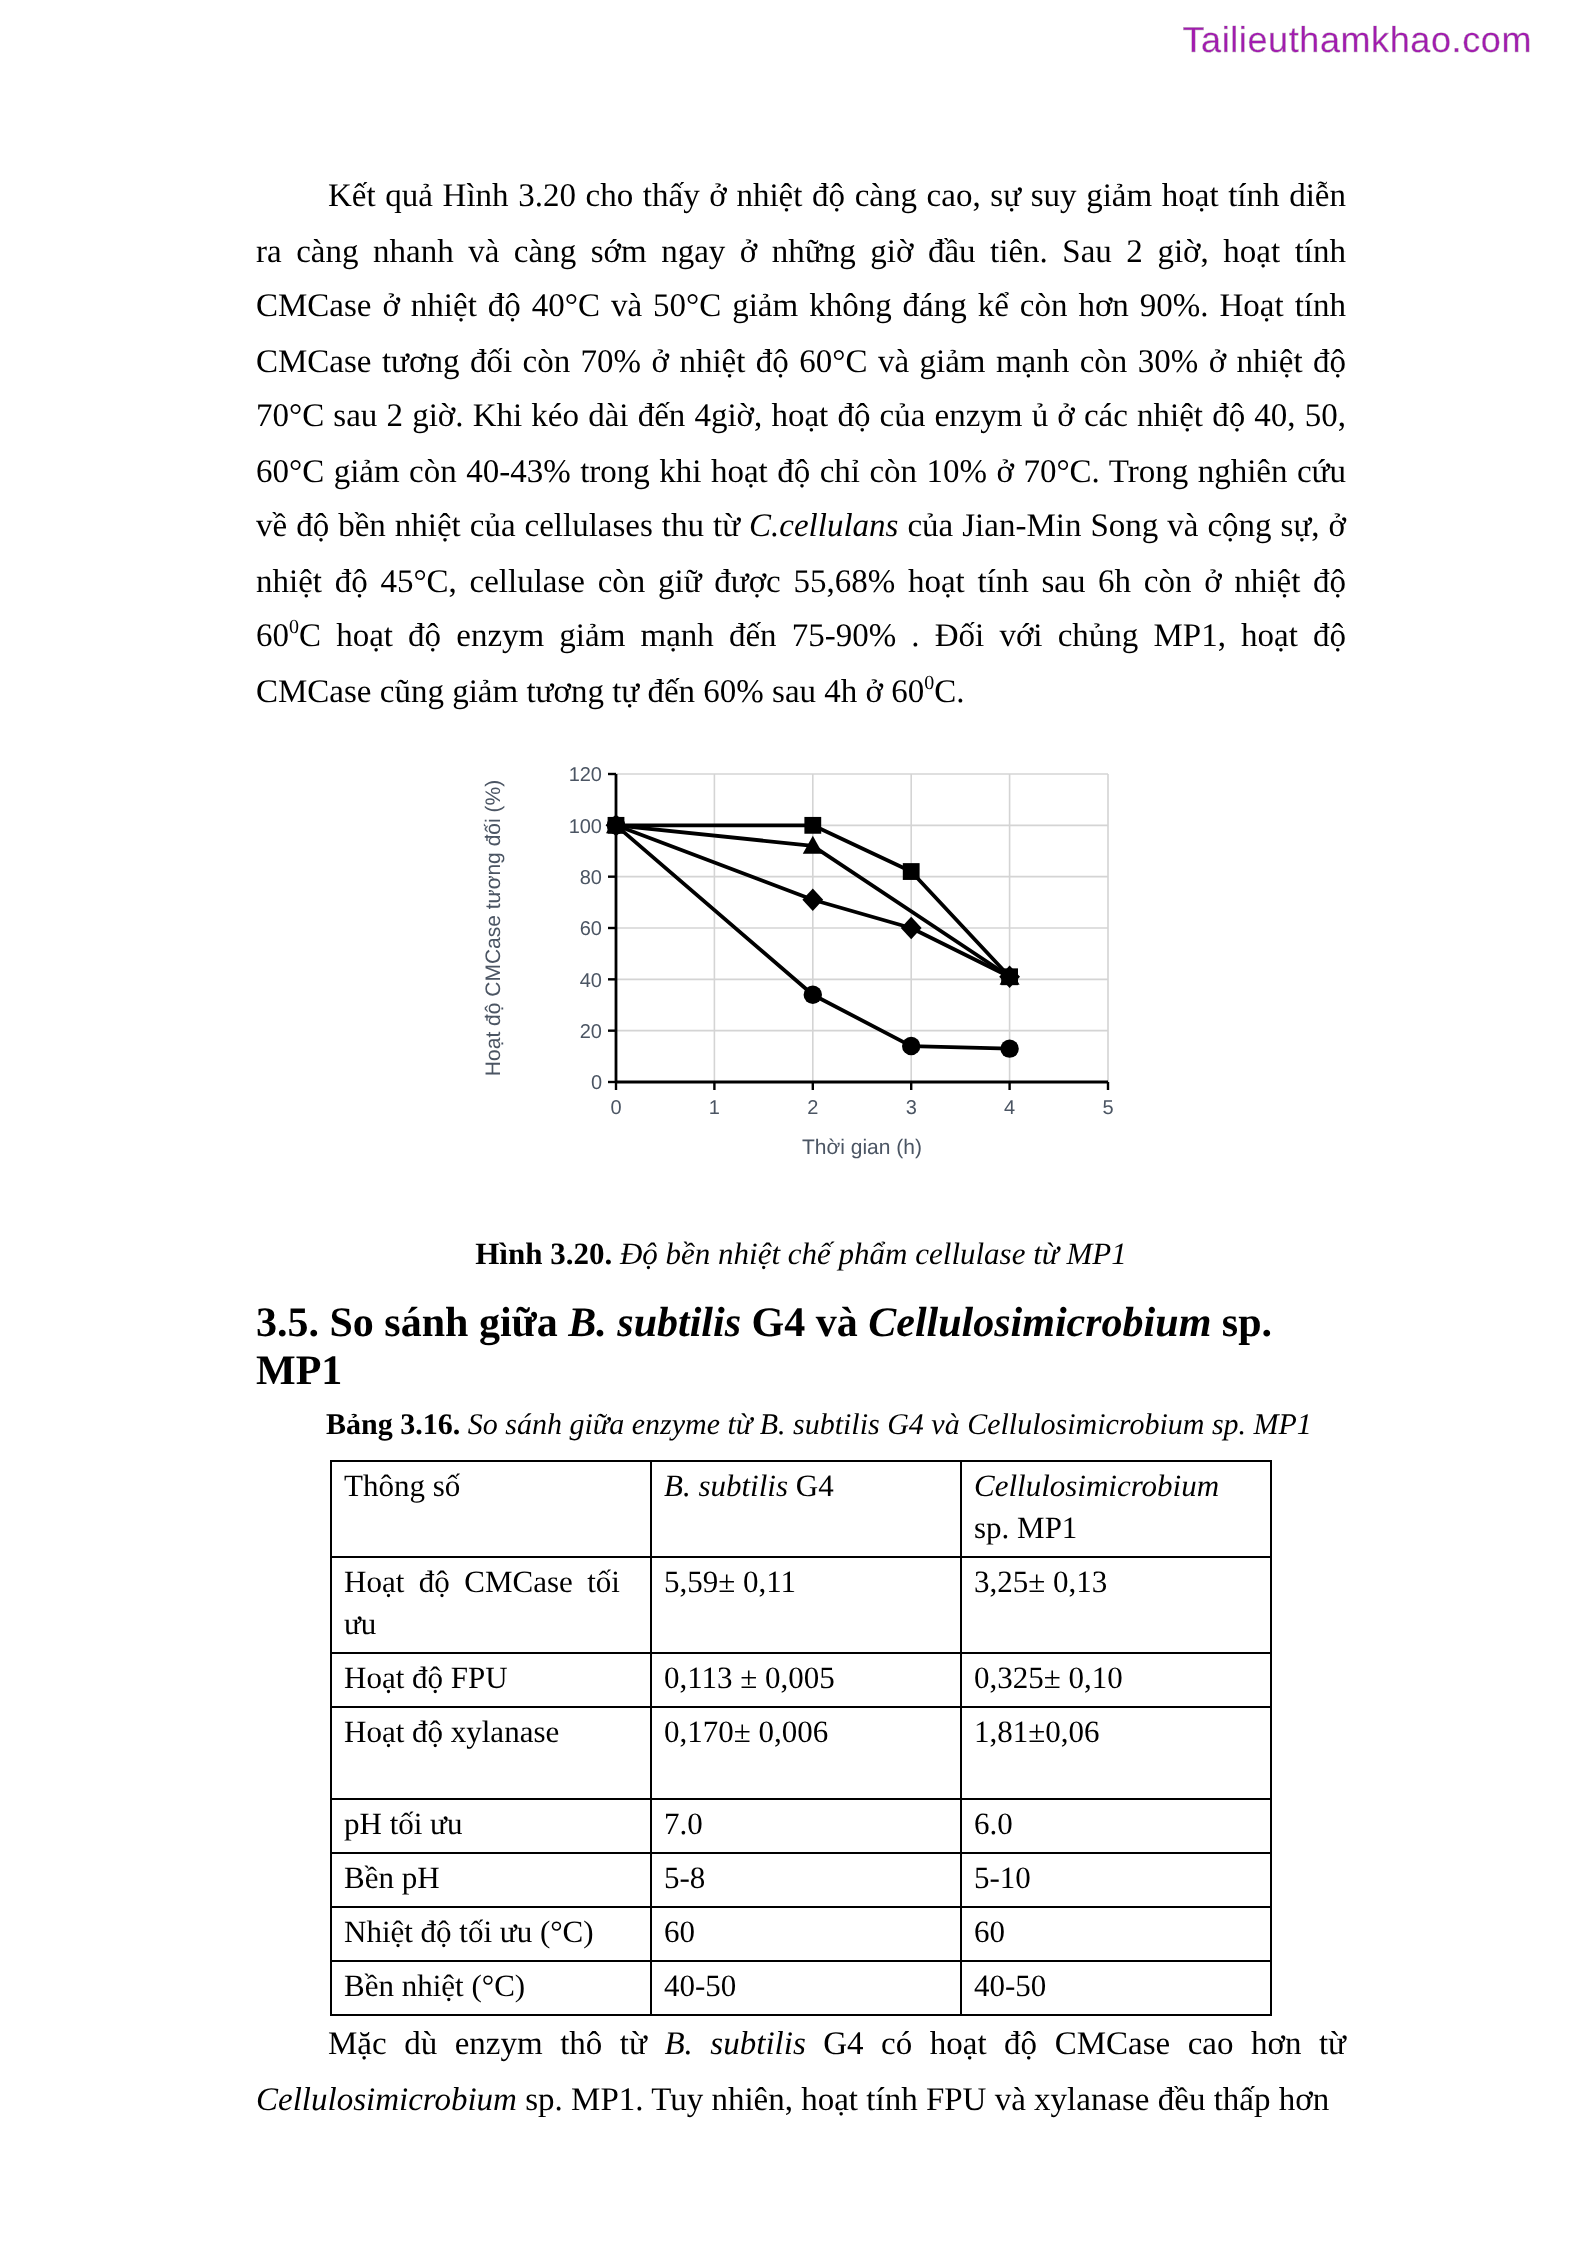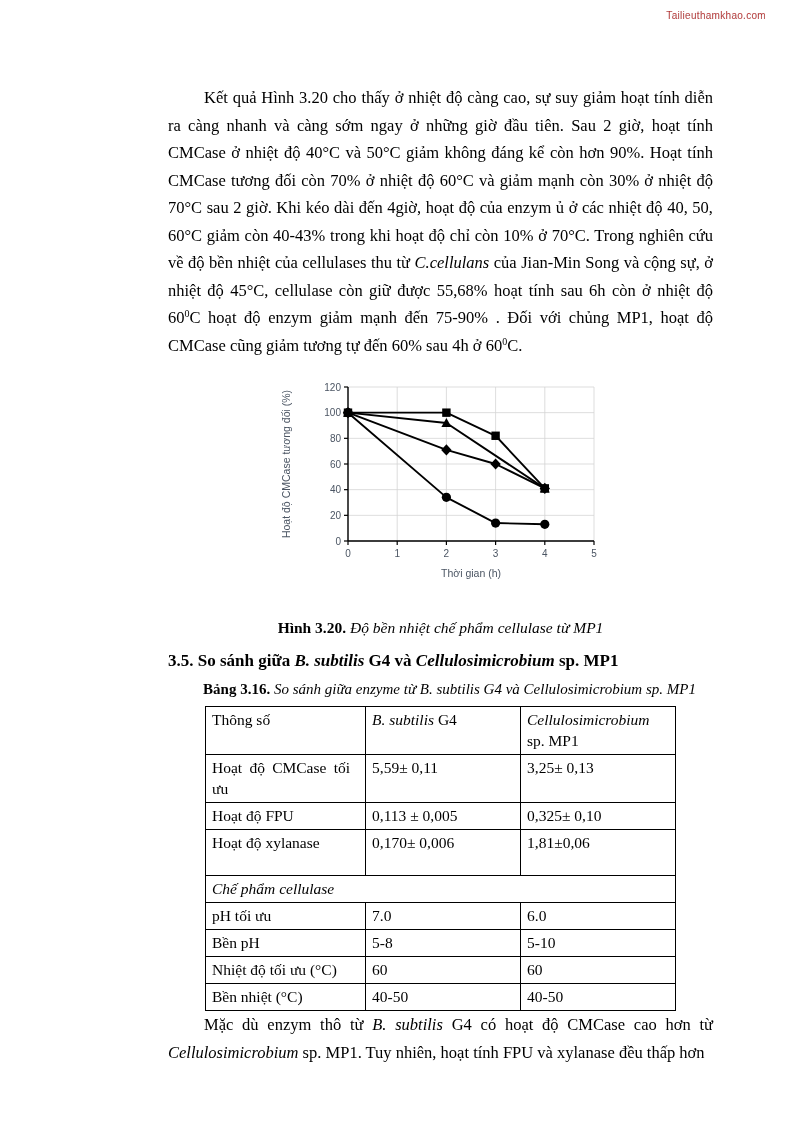--- a/index.html
+++ b/index.html
@@ -20,32 +20,31 @@
     width: 794px;
     height: 1123px;
     box-sizing: border-box;
     padding: 0;
   }
   .watermark {
     position: absolute;
     top: 10px;
     right: 28px;
     font-family: "Liberation Sans", "DejaVu Sans", sans-serif;
-    font-size: 10px;
-    color: #b91c1c;
+    font-size: 18px;
+    color: #a21caf;
     letter-spacing: 0.3px;
     -webkit-text-stroke: 0.2px #bdbdbd;
     user-select: none;
   }
   .content {
     position: absolute;
     left: 128px;
     top: 84px;
     width: 545px;
-    margin-left: 40px;
   }
   p.body-text {
     margin: 0;
     font-size: 16.5px;
     line-height: 27.5px;
     text-align: justify;
     text-justify: inter-word;
     hyphens: none;
   }
   p.body-text.indent {
@@ -75,21 +74,21 @@
     margin-top: 22px;
     text-align: center;
     font-size: 15.5px;
     line-height: 22px;
   }
   .fig-caption .cap-label { font-weight: bold; font-style: normal; }
   .fig-caption .cap-text { font-style: italic; }
 
   .section-heading {
     margin-top: 10px;
-    font-size: 17px;
+    font-size: 21px;
     font-weight: bold;
     line-height: 24px;
     text-align: left;
   }
   .section-heading .ital { font-style: italic; font-weight: bold; }
 
   .table-caption {
     margin-top: 6px;
     text-align: center;
     font-size: 15px;
@@ -255,23 +254,20 @@
             <td>Hoạt độ FPU</td>
             <td>0,113 ± 0,005</td>
             <td>0,325± 0,10</td>
           </tr>
           <tr>
             <td class="tall2">Hoạt độ xylanase</td>
             <td>0,170± 0,006</td>
             <td>1,81±0,06</td>
           </tr>
           <tr>
-            <td class="subhead" colspan="3">Chế phẩm cellulase</td>
-          </tr>
-          <tr>
             <td>pH tối ưu</td>
             <td>7.0</td>
             <td>6.0</td>
           </tr>
           <tr>
             <td>Bền pH</td>
             <td>5-8</td>
             <td>5-10</td>
           </tr>
           <tr>

